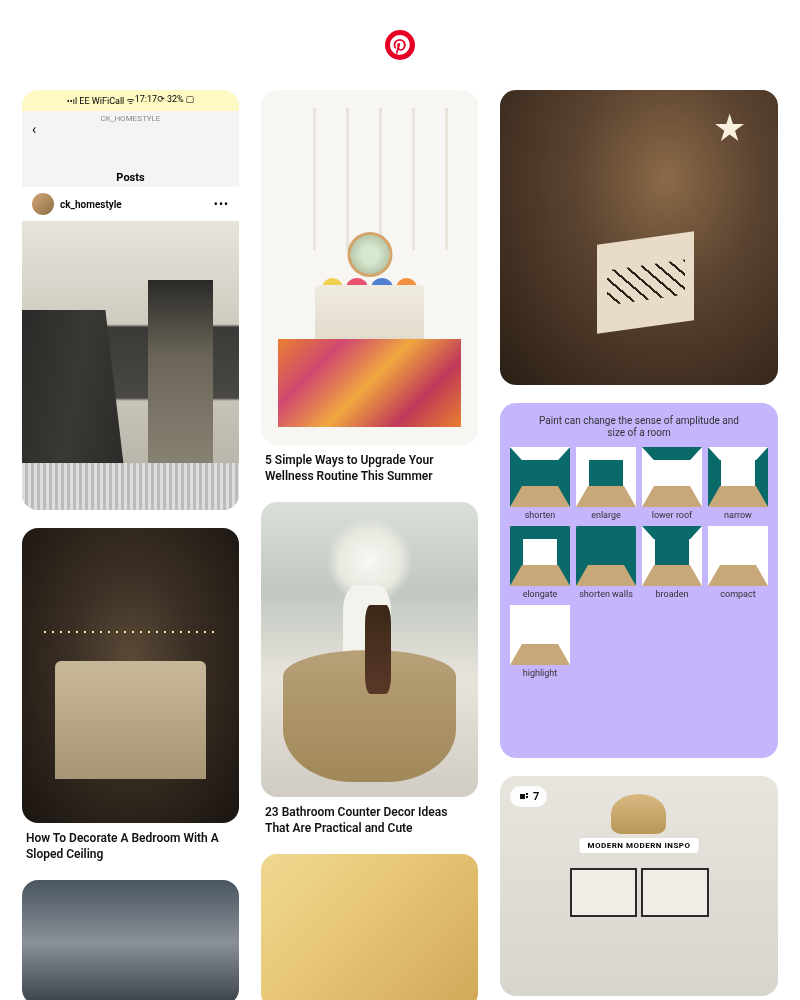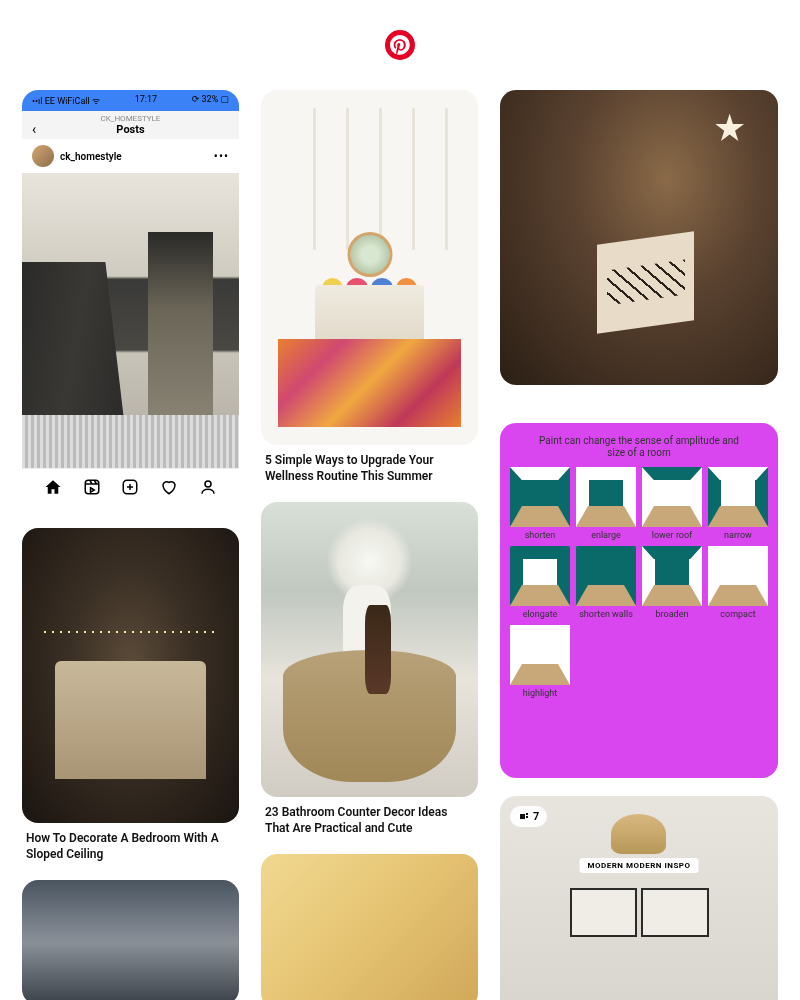--- a/index.html
+++ b/index.html
@@ -75,45 +75,46 @@
       font-size: 11px;
       font-weight: 600;
     }
     
     .pin-1 .pin-image {
       height: 420px;
       background: #fff;
     }
     .ig-status {
       display: flex;
-      justify-content: space-between;
+      justify-content: center;
       padding: 4px 10px;
       font-size: 9px;
       color: #000;
-      background: #3b82f6;
+      background: #fef9c3;
     }
     .ig-header {
       text-align: center;
       padding: 3px 0;
       position: relative;
       background: #f4f4f4;
     }
     .ig-back {
       position: absolute;
       left: 10px;
       top: 10px;
       font-size: 14px;
     }
     .ig-subtitle {
       font-size: 8px;
       color: #888;
     }
     .ig-title {
       font-size: 11px;
       font-weight: 700;
+      margin-top: 48px;
     }
     .ig-post-header {
       display: flex;
       align-items: center;
       padding: 6px 10px;
       justify-content: space-between;
       background: #fff;
     }
     .ig-user {
       display: flex;
@@ -337,23 +338,22 @@
       top: 8%;
       right: 12%;
       width: 30px;
       height: 30px;
       background: #f8f0dc;
       clip-path: polygon(50% 0%, 61% 35%, 98% 35%, 68% 57%, 79% 91%, 50% 70%, 21% 91%, 32% 57%, 2% 35%, 39% 35%);
     }
     
     .pin-8 .pin-image {
       height: 355px;
-      background: #d946ef;
+      background: #c4b5fd;
       padding: 10px;
-      margin-top: 20px;
     }
     .pin-8 .info-title {
       text-align: center;
       font-size: 10px;
       color: #333;
       line-height: 1.2;
       padding: 2px 20px 8px;
     }
     .pin-8 .info-grid {
       display: grid;

